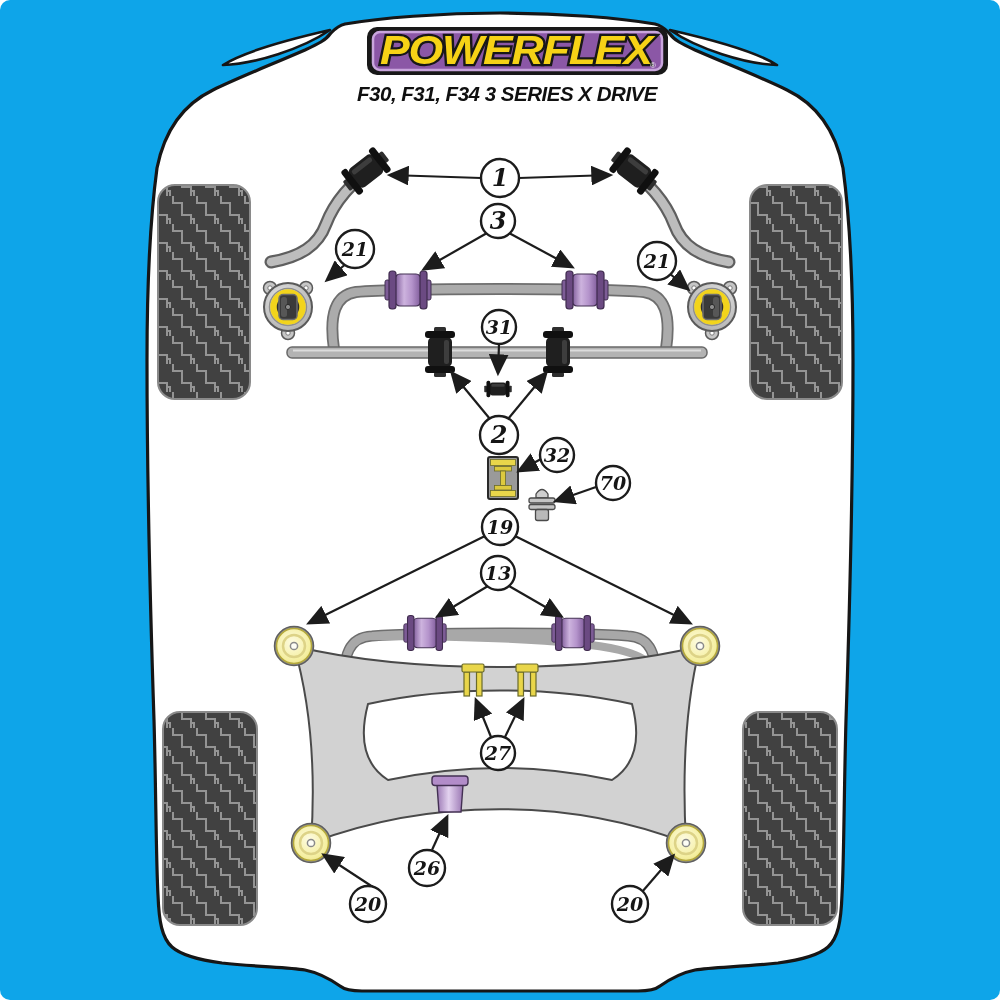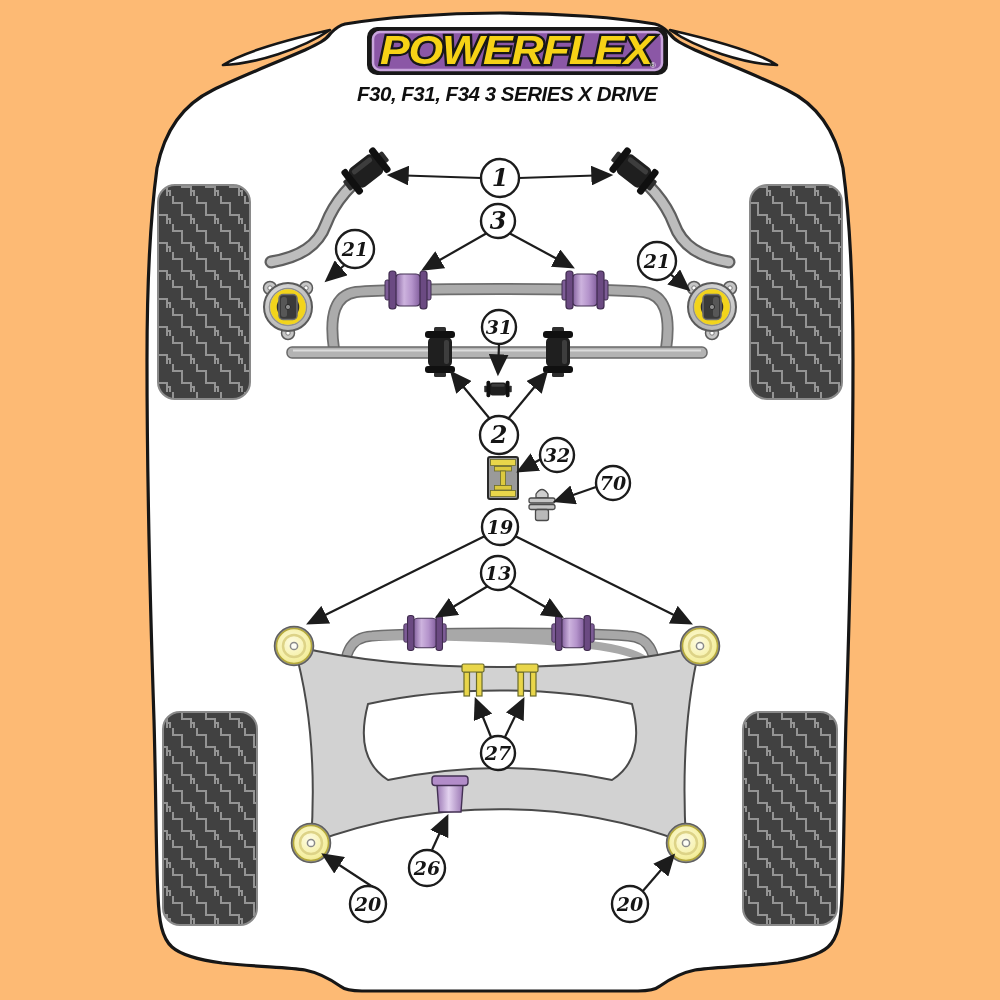--- a/index.html
+++ b/index.html
@@ -1,17 +1,17 @@
 <!DOCTYPE html>
 <html style="--logo-yellow: #f6d216; --logo-purple: #8b57a6; --bush-purple: #b493cb; --bush-purple-dark: #62447a; --mount-yellow: #f5efa0; --insert-yellow: #e9d64a; --frame-gray: #d2d2d2; --bar-gray: #ababab; --tire-gray: #414141; --outline-black: #161616;"><head>
 <meta charset="utf-8">
 <style>
   html,body{margin:0;padding:0;background:#fff;}
-  .stage{position:relative;width:1000px;height:1000px;background:#fdba74;overflow:hidden;
-         font-family:"Liberation Sans",sans-serif;}
+  .stage{position:relative;width:1000px;height:1000px;background:#0ea5e9;overflow:hidden;
+         font-family:"Liberation Sans",sans-serif;border-radius:10px;}
   svg{display:block}
   .num{font-family:"DejaVu Serif",serif;font-style:italic;font-weight:bold;fill:#151515;}
   .num-big{font-size:24px;}
   .num-small{font-size:19px;}
   .co{fill:#ffffff;stroke:#1c1c1c;stroke-width:2.4;}
   .arrow{stroke:#1c1c1c;stroke-width:2.2;fill:none;}
   .brand-text{font-family:"Liberation Sans",sans-serif;font-weight:bold;font-style:italic;
               font-size:41px;fill:var(--logo-yellow,#f6d216);stroke:#181818;stroke-width:4.5;
               paint-order:stroke;letter-spacing:-1px;}
   .reg-mark{font-family:"Liberation Sans",sans-serif;font-size:8px;fill:#ffffff;}

